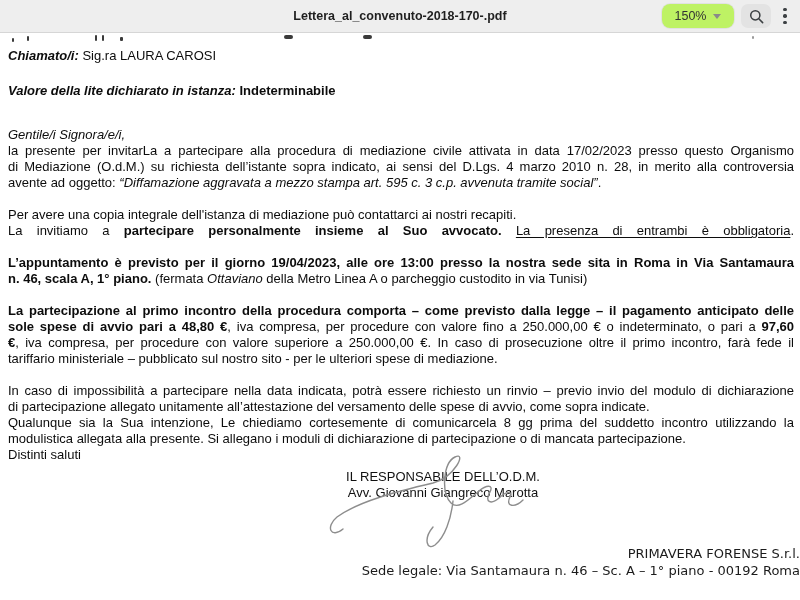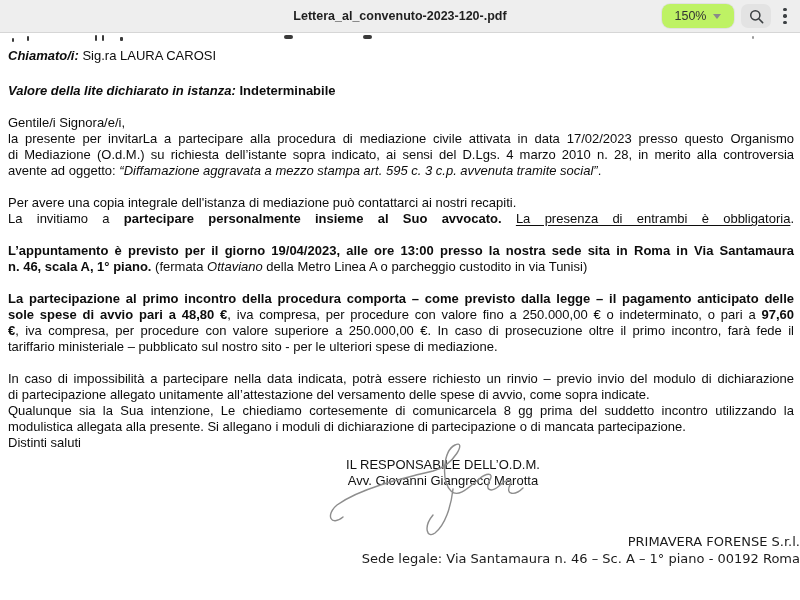--- a/index.html
+++ b/index.html
@@ -26,37 +26,37 @@
 
   
   .doc{padding:0 6px 0 8px;font-size:13px;line-height:16px;color:#0c0c0c;}
   .line{height:16px;white-space:nowrap;text-align:left;}
   .line.fill{text-align:justify;text-align-last:justify;}
   .b{font-weight:bold;}
   .i{font-style:italic;margin-top:6px;}
   .u{text-decoration:underline;text-underline-offset:2px;}
   .blk-recipient-line{margin-top:4px;}
   .blk-value-line{margin-top:19px;}
-  .blk-salutation{margin-top:16px;}
+  .blk-salutation{margin-top:28px;font-style:italic;}
   .blk-invitation-paragraph,.blk-appointment-paragraph,
   .blk-costs-paragraph,.blk-postponement-paragraph{margin-top:16px;}
 
   
   .sig{position:relative;margin:6px 0 0 283px;width:320px;text-align:center;font-size:13px;line-height:16px;}
   .scribble{position:absolute;left:42px;top:-14px;pointer-events:none;}
 
   
   .footer{margin-top:44px;text-align:right;font-family:"DejaVu Sans",sans-serif;
           font-size:13px;line-height:17px;color:#1b1b1b;}
 </style>
 </head>
 <body>
 
 <div class="toolbar">
-  <div class="tb-title">Lettera_al_convenuto-2023-120-.pdf</div>
+  <div class="tb-title">Lettera_al_convenuto-2018-170-.pdf</div>
 
   <div class="zoom-pill">
     <span>150%</span>
     <span class="caret"></span>
   </div>
 
   <button class="tb-btn">
     <svg width="17" height="17" viewBox="0 0 20 20">
       <circle cx="8.6" cy="8.6" r="5.4" fill="none" stroke="#3c4043" stroke-width="1.8"></circle>
       <line x1="12.7" y1="12.7" x2="17.2" y2="17.2" stroke="#3c4043" stroke-width="1.8" stroke-linecap="round"></line>

